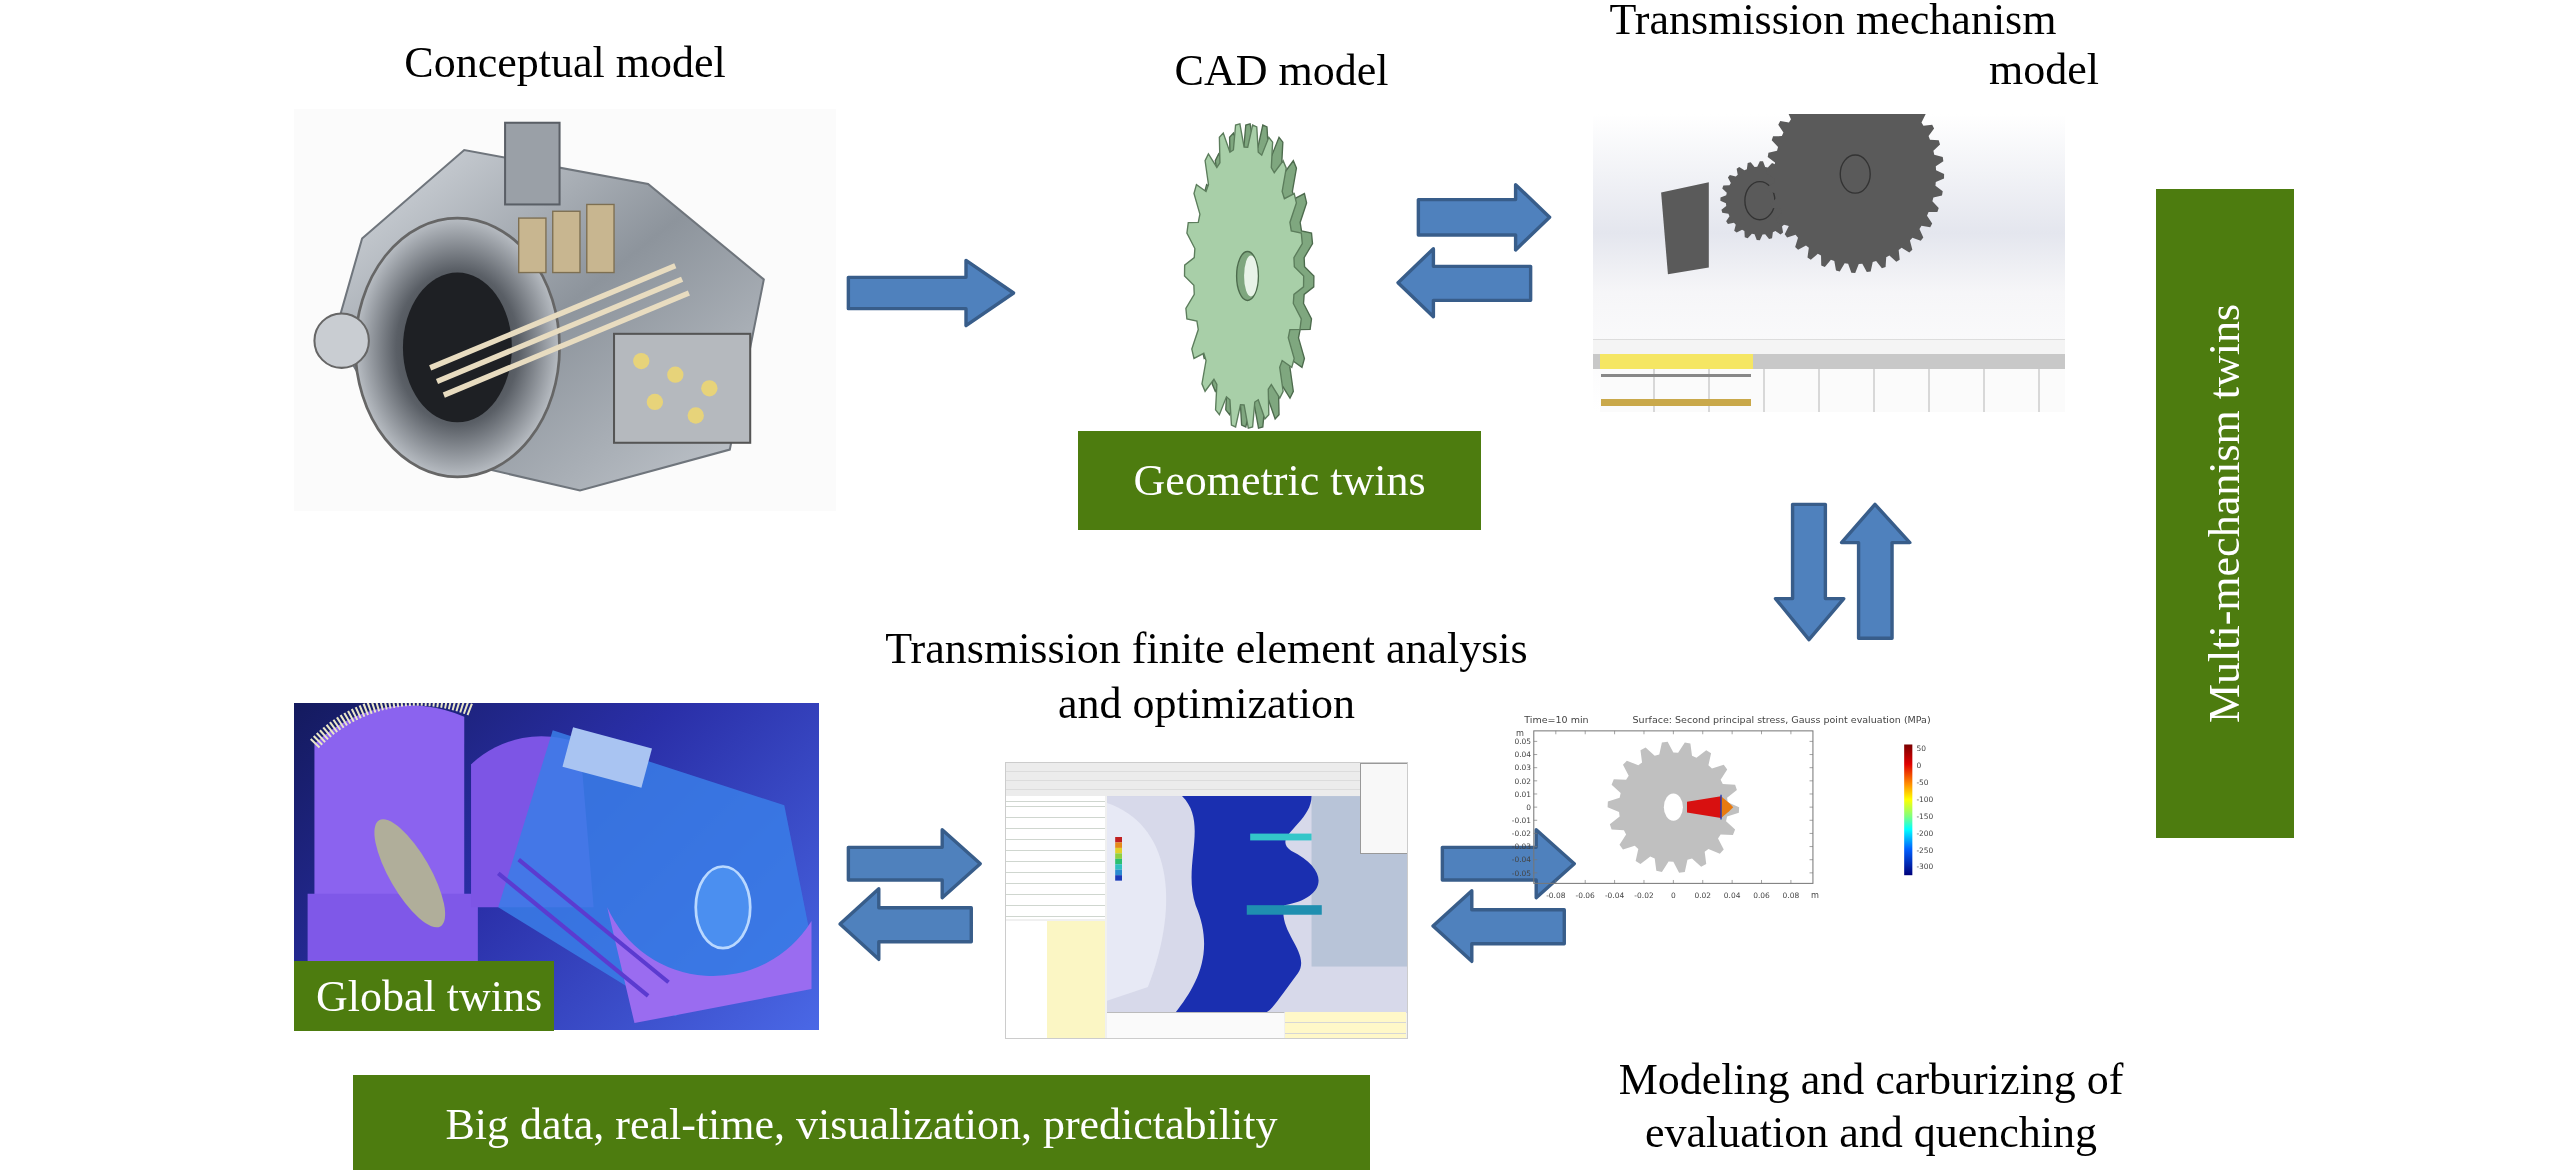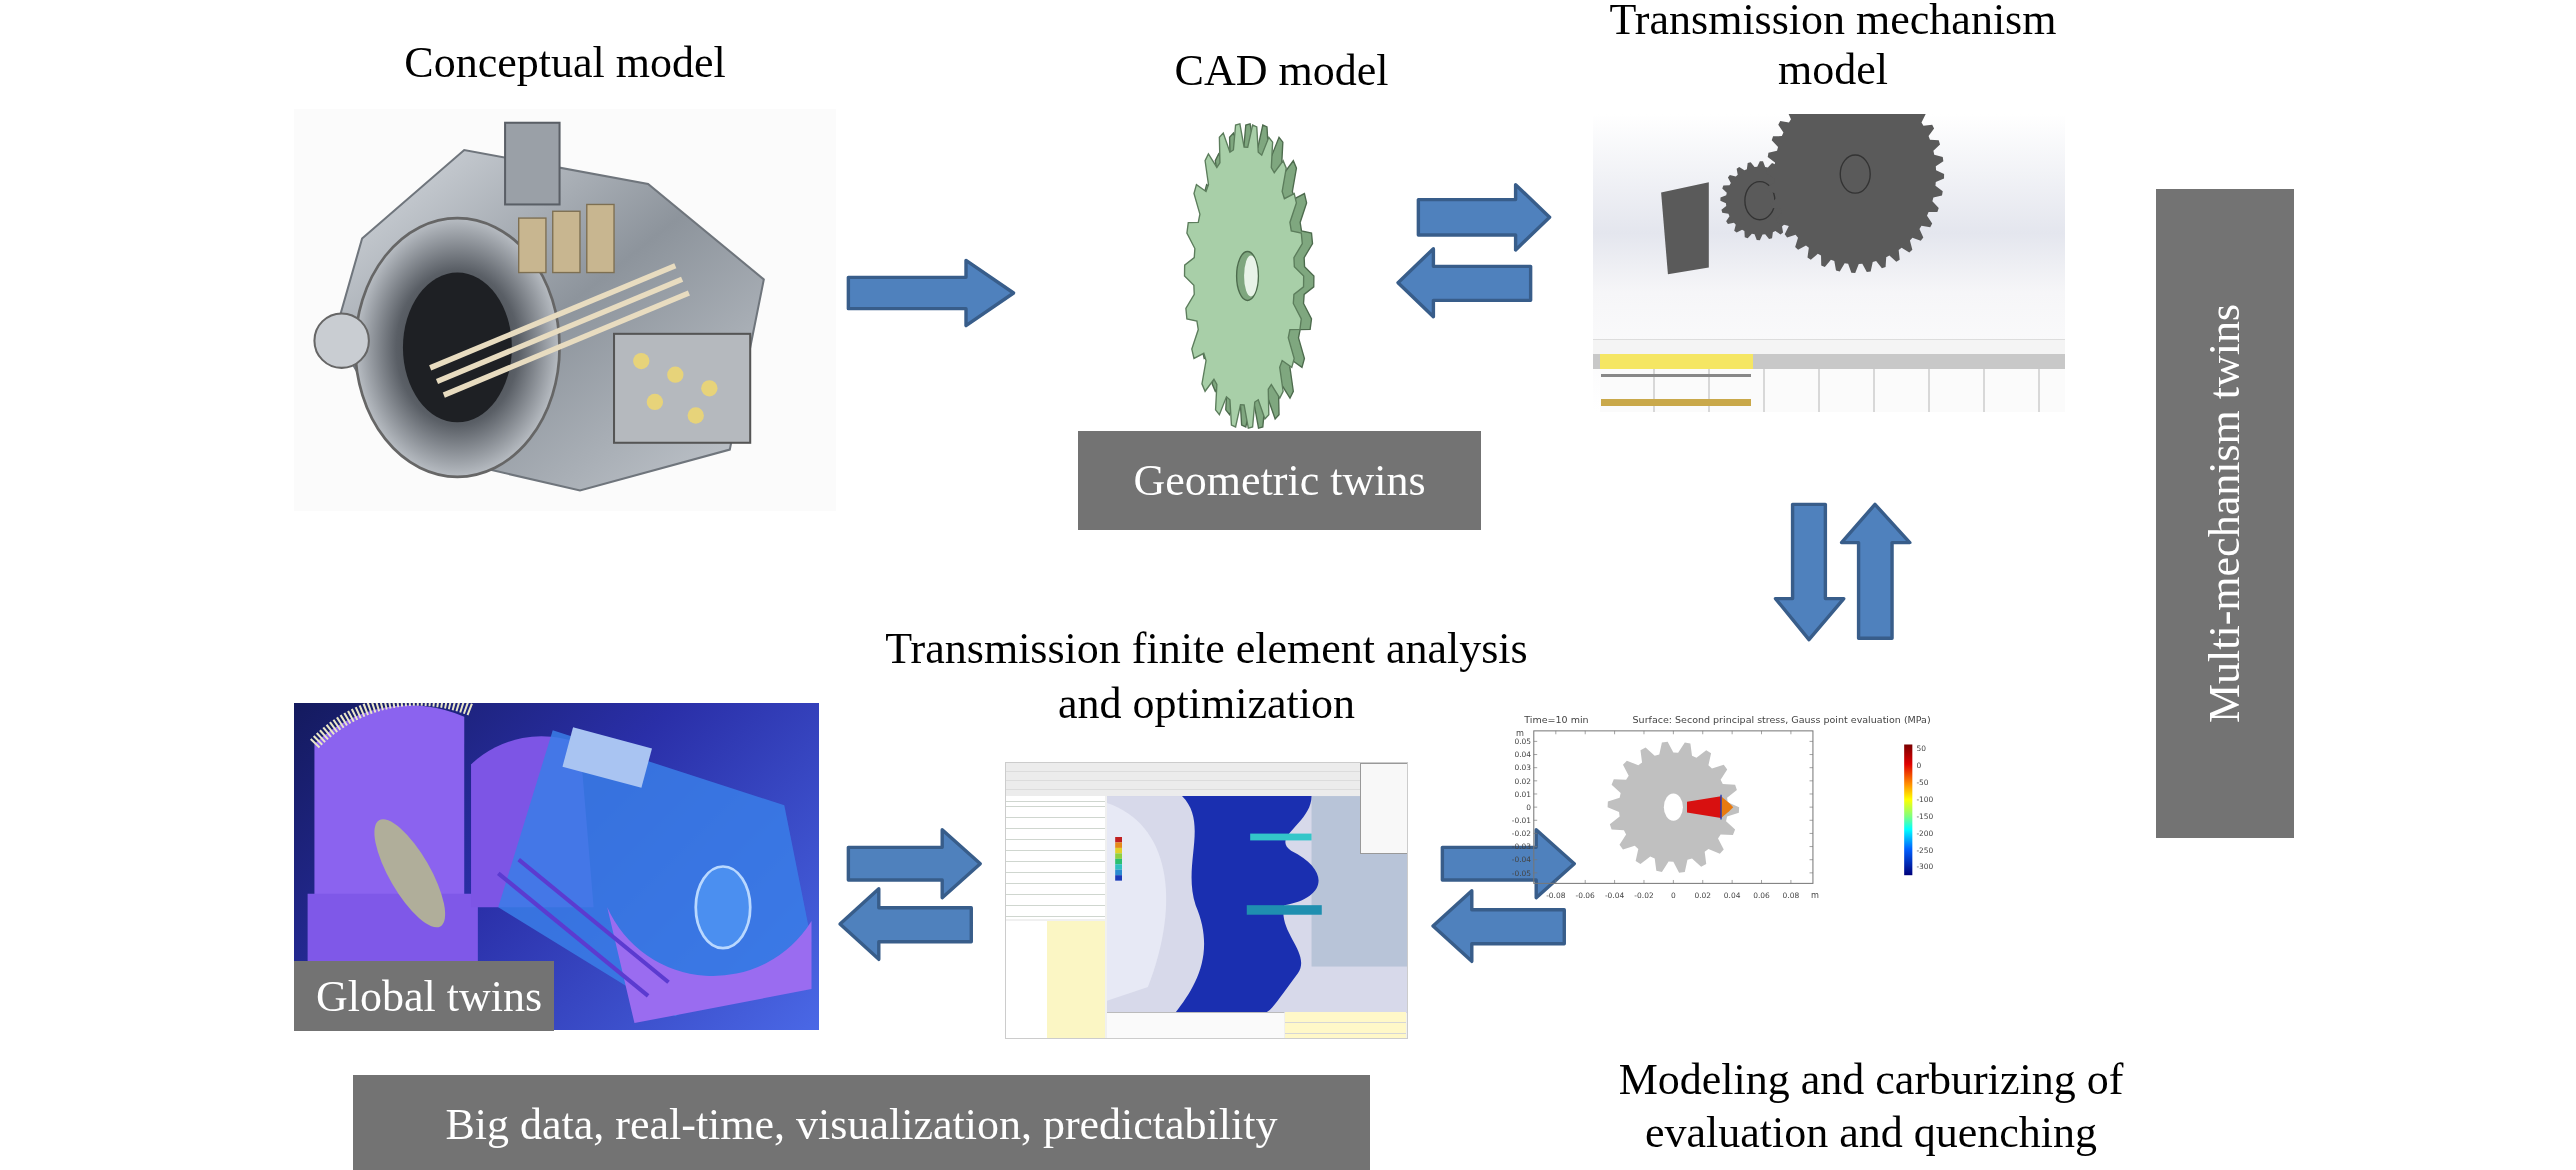--- a/index.html
+++ b/index.html
@@ -1,20 +1,20 @@
 <!DOCTYPE html>
 <html style="font-size:11px"><head>
 <meta charset="utf-8">
 <style>
   html, body { margin:0; padding:0; background:#ffffff; }
   #canvas { position:relative; width:2576px; height:1170px; overflow:hidden; background:#ffffff;
     font-family:"Liberation Serif","DejaVu Serif",serif; }
   .abs { position:absolute; }
   .caption { position:absolute; color:#000; font-size:44px; line-height:49px; text-align:center; white-space:nowrap; }
-  .redbox { position:absolute; background:#737373; color:#fff; display:flex; align-items:center; justify-content:center; font-size:44px; white-space:nowrap; }
+  .redbox { position:absolute; background:#4d7c0f; color:#fff; display:flex; align-items:center; justify-content:center; font-size:44px; white-space:nowrap; }
   .redbox.vert span { display:inline-block; transform:rotate(-90deg); white-space:nowrap; }
   svg.arrow { position:absolute; overflow:visible; }
   svg.arrow polygon { fill:#4f81bd; stroke:#385d8a; stroke-width:5; stroke-linejoin:round; }
   .panel { position:absolute; overflow:hidden; }
   .stress-svg text { font-family:"DejaVu Sans","Liberation Sans",sans-serif; fill:#444; }
 </style>
 </head>
 <body>
 
 <div id="canvas">
@@ -78,21 +78,21 @@
   </div>
 
   <svg class="arrow" style="left:1417px; top:183px;" width="136" height="72" viewBox="0 0 200 105">
     <polygon points="2,24 145,24 145,2 195,50 145,98 145,76 2,76"></polygon>
   </svg>
   <svg class="arrow" style="left:1396px; top:247px;" width="136" height="72" viewBox="0 0 200 105">
     <polygon points="198,28 55,28 55,2 3,52 55,102 55,78 198,78"></polygon>
   </svg>
 
   <div class="caption" style="left:1567px; width:532px; top:-5.5px;">Transmission mechanism</div>
-  <div class="caption" style="left:1567px; width:532px; top:45px;">model</div>
+  <div class="caption" style="left:1567px; width:532px; top:45px;text-align:right;">model</div>
   <div class="panel" style="left:1593px; top:114px; width:472px; height:298px; background:linear-gradient(#ffffff,#e4e6ee 40%,#f6f6f8 60%,#ffffff);">
     <svg id="mech-gears" width="472" height="298" viewBox="0 0 693 437">
         <polygon points="100,115 170,100 170,225 110,235" fill="#5a5a5a"></polygon>
         <path d="M303.0,127.0L302.8,131.6L294.4,134.8L293.6,138.7L300.2,144.9L298.6,149.2L289.6,149.7L287.6,153.1L291.9,161.1L289.1,164.7L280.4,162.4L277.5,165.0L279.1,173.9L275.3,176.5L267.7,171.6L264.1,173.2L262.9,182.2L258.5,183.4L252.8,176.4L248.9,176.8L245.0,185.0L240.4,184.8L237.2,176.4L233.3,175.6L227.1,182.2L222.8,180.6L222.3,171.6L218.9,169.6L210.9,173.9L207.3,171.1L209.6,162.4L207.0,159.5L198.1,161.1L195.5,157.3L200.4,149.7L198.8,146.1L189.8,144.9L188.6,140.5L195.6,134.8L195.2,130.9L187.0,127.0L187.2,122.4L195.6,119.2L196.4,115.3L189.8,109.1L191.4,104.8L200.4,104.3L202.4,100.9L198.1,92.9L200.9,89.3L209.6,91.6L212.5,89.0L210.9,80.1L214.7,77.5L222.3,82.4L225.9,80.8L227.1,71.8L231.5,70.6L237.2,77.6L241.1,77.2L245.0,69.0L249.6,69.2L252.8,77.6L256.7,78.4L262.9,71.8L267.2,73.4L267.7,82.4L271.1,84.4L279.1,80.1L282.7,82.9L280.4,91.6L283.0,94.5L291.9,92.9L294.5,96.7L289.6,104.3L291.2,107.9L300.2,109.1L301.4,113.5L294.4,119.2L294.8,123.1Z" fill="#5a5a5a"></path>
         <ellipse cx="245" cy="127" rx="22" ry="28" fill="none" stroke="#333" stroke-width="2"></ellipse>
         <path d="M515.5,88.0L515.4,94.3L503.3,99.5L502.8,105.2L513.5,113.2L512.4,119.4L499.8,122.2L498.3,127.7L507.6,137.6L505.6,143.5L492.7,143.8L490.4,149.0L498.0,160.5L495.1,165.9L482.3,163.7L479.3,168.4L485.0,181.2L481.2,186.0L469.0,181.3L465.3,185.3L468.9,199.1L464.4,203.0L453.1,196.1L448.8,199.3L450.3,213.6L445.3,216.6L435.2,207.6L430.5,210.0L429.6,224.3L424.2,226.3L415.7,215.5L410.7,216.9L407.7,230.8L402.0,231.8L395.4,219.5L390.2,219.9L385.0,233.0L379.3,232.9L374.6,219.5L369.5,218.9L362.3,230.8L356.8,229.6L354.3,215.5L349.3,213.9L340.4,224.3L335.1,222.0L334.8,207.6L330.1,205.1L319.8,213.6L314.9,210.3L316.9,196.1L312.7,192.7L301.1,199.1L296.8,194.9L301.0,181.3L297.4,177.2L285.0,181.2L281.5,176.3L287.7,163.7L284.8,158.9L272.0,160.5L269.2,155.0L277.3,143.8L275.2,138.5L262.4,137.6L260.5,131.6L270.2,122.2L269.0,116.6L256.5,113.2L255.6,106.9L266.7,99.5L266.3,93.8L254.5,88.0L254.6,81.7L266.7,76.5L267.2,70.8L256.5,62.8L257.6,56.6L270.2,53.8L271.7,48.3L262.4,38.4L264.4,32.5L277.3,32.2L279.6,27.0L272.0,15.5L274.9,10.1L287.7,12.3L290.7,7.6L285.0,-5.2L288.8,-10.0L301.0,-5.3L304.7,-9.3L301.1,-23.1L305.6,-27.0L316.9,-20.1L321.2,-23.3L319.7,-37.6L324.7,-40.6L334.8,-31.6L339.5,-34.0L340.4,-48.3L345.8,-50.3L354.3,-39.5L359.3,-40.9L362.3,-54.8L368.0,-55.8L374.6,-43.5L379.8,-43.9L385.0,-57.0L390.7,-56.9L395.4,-43.5L400.5,-42.9L407.7,-54.8L413.2,-53.6L415.7,-39.5L420.7,-37.9L429.6,-48.3L434.9,-46.0L435.2,-31.6L439.9,-29.1L450.3,-37.6L455.1,-34.3L453.1,-20.1L457.3,-16.7L468.9,-23.1L473.2,-18.9L469.0,-5.3L472.6,-1.2L485.0,-5.2L488.5,-0.3L482.3,12.3L485.2,17.1L498.0,15.5L500.8,21.0L492.7,32.2L494.8,37.5L507.6,38.4L509.5,44.4L499.8,53.8L501.0,59.4L513.5,62.8L514.4,69.1L503.3,76.5L503.7,82.2Z" fill="#5a5a5a"></path>
         <ellipse cx="385" cy="88" rx="22" ry="28" fill="none" stroke="#333" stroke-width="2"></ellipse>
       </svg>
     <div class="abs" style="left:0; top:225px; width:472px; height:15px; background:#f4f4f4; border-top:0.7px solid #ddd;"></div>
     <div class="abs" style="left:0; top:240px; width:472px; height:15px; background:#c8c8c8;"></div>

